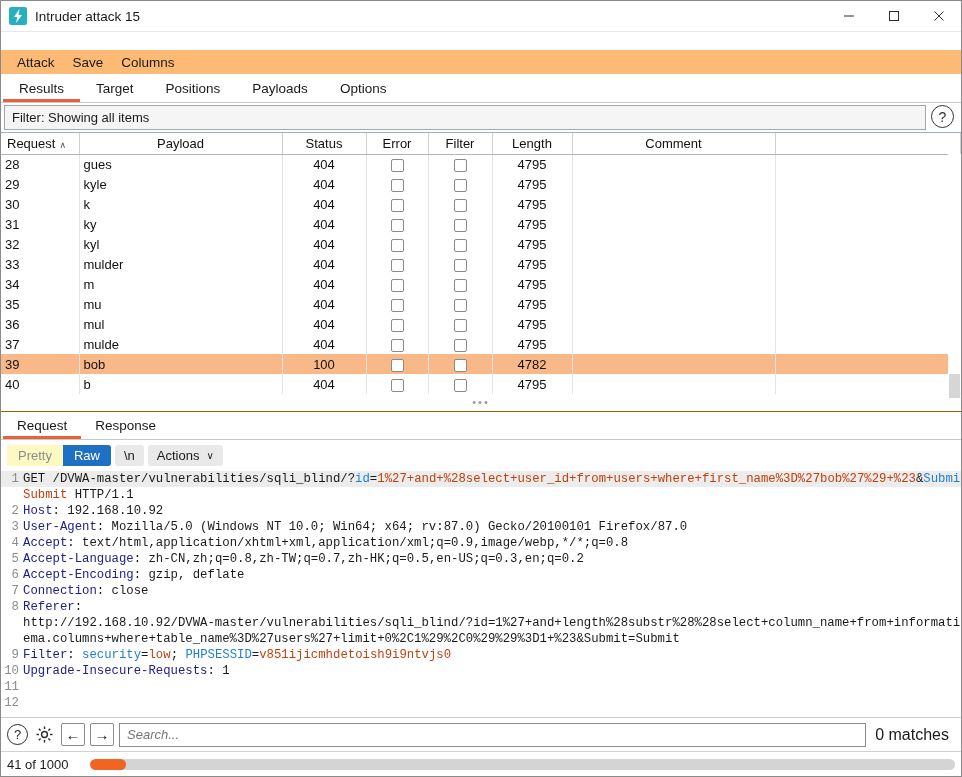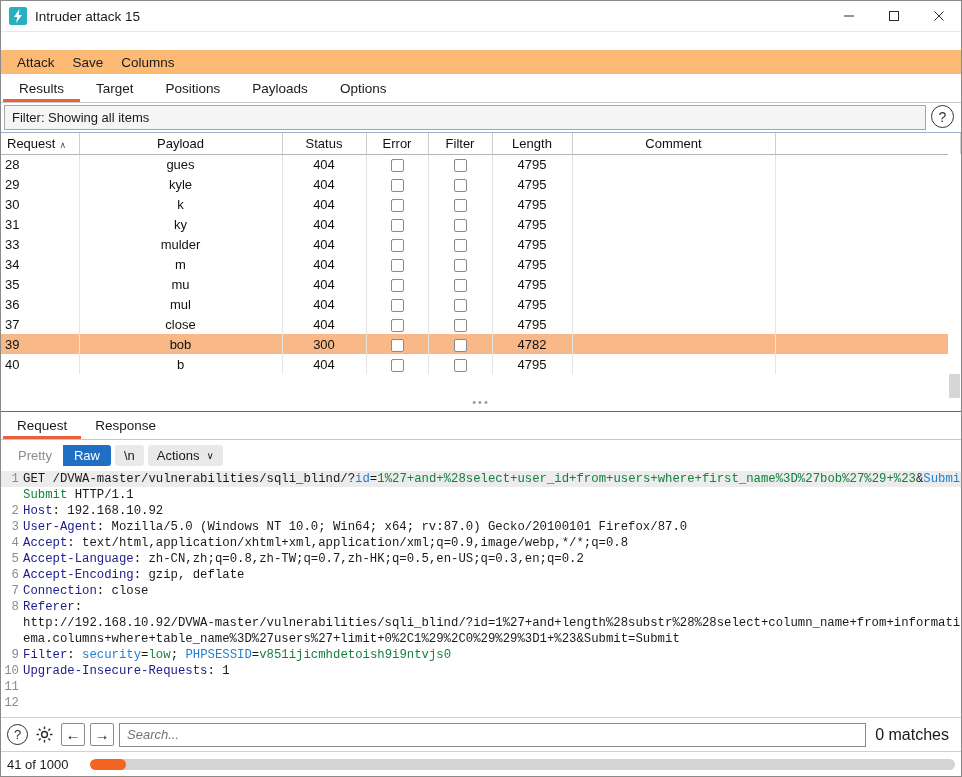--- a/index.html
+++ b/index.html
@@ -117,21 +117,21 @@
   }
   table.results th.left { text-align: left; padding-left: 6px; }
   table.results td {
     height: 20px;
     border-right: 1px solid #e4e4e4;
     padding: 0 4px;
     white-space: nowrap;
     overflow: hidden;
   }
   td.c-req { text-align: left; padding-left: 6px; }
-  td.c-pay { text-align: center; padding-left: 6px; }
+  td.c-pay { text-align: left; padding-left: 6px; }
   td.c-status { text-align: center; }
   td.c-len { text-align: center; }
   tr.hl td { background: #f8b888; }
   .cb {
     width: 13px; height: 13px;
     border: 1px solid #8a8a8a; border-radius: 2px;
     background: #fff; display: inline-block; vertical-align: middle;
   }
   .cbcell { text-align: center; }
   .sort-caret { font-size: 9px; margin-left: 4px; color: #555; }
@@ -175,21 +175,21 @@
     display: flex; align-items: center;
     padding-left: 6px; gap: 4px;
     background: #ffffff;
   }
   .seg {
     display: flex; border-radius: 3px; overflow: hidden;
     background: #e4e4e4;
   }
   .seg .sbtn {
     font-size: 13px; padding: 3px 11px;
-    color: #8c8c8c; background: #ffffff;
+    color: #8c8c8c; background: #fef9c3;
   }
   .seg .sbtn.on { background: #1f6fc4; color: #ffffff; }
   .btnbox {
     font-size: 13px; padding: 3px 9px;
     background: #e9e9e9; border-radius: 3px; color: #1a1a1a;
   }
   .actions {
     font-size: 13px; padding: 3px 9px;
     background: #e9e9e9; border-radius: 3px; color: #1a1a1a;
     display: flex; align-items: center; gap: 7px;
@@ -209,21 +209,21 @@
   .codeline { display: flex; white-space: pre; }
   .codeline.first { background: #ececec; }
   .gutter {
     width: 22px; min-width: 22px; text-align: right;
     color: #8c8c8c; padding-right: 4px;
     user-select: none;
   }
   .code { flex: 1; white-space: pre; }
   .k-hdr { color: #20208c; }
   .k-param { color: #1e7fd6; margin-top: 32px; }
-  .k-red { color: #15803d; text-align: right; }
+  .k-red { color: #c2410c; text-align: right; }
   .k-dark { color: #1a1a1a; }
 
   
   .searchbar {
     height: 34px; min-height: 34px;
     display: flex; align-items: center;
     gap: 5px; padding: 0 6px;
     border-top: 1px solid #d0d0d0;
     background: #ffffff;
   }
@@ -385,20 +385,30 @@
             <td class="c-req">31</td>
             <td class="c-pay">ky</td>
             <td class="c-status">404</td>
             <td class="cbcell"><span class="cb"></span></td>
             <td class="cbcell"><span class="cb"></span></td>
             <td class="c-len">4795</td>
             <td class=""></td>
             <td class=""></td>
           </tr>
           <tr>
+            <td class="c-req">32</td>
+            <td class="c-pay">kyl</td>
+            <td class="c-status">404</td>
+            <td class="cbcell"><span class="cb"></span></td>
+            <td class="cbcell"><span class="cb"></span></td>
+            <td class="c-len">4795</td>
+            <td class=""></td>
+            <td class=""></td>
+          </tr>
+          <tr>
             <td class="c-req">33</td>
             <td class="c-pay">mulder</td>
             <td class="c-status">404</td>
             <td class="cbcell"><span class="cb"></span></td>
             <td class="cbcell"><span class="cb"></span></td>
             <td class="c-len">4795</td>
             <td class=""></td>
             <td class=""></td>
           </tr>
           <tr>
@@ -426,32 +436,32 @@
             <td class="c-pay">mul</td>
             <td class="c-status">404</td>
             <td class="cbcell"><span class="cb"></span></td>
             <td class="cbcell"><span class="cb"></span></td>
             <td class="c-len">4795</td>
             <td class=""></td>
             <td class=""></td>
           </tr>
           <tr>
             <td class="c-req">37</td>
-            <td class="c-pay">close</td>
+            <td class="c-pay">mulde</td>
             <td class="c-status">404</td>
             <td class="cbcell"><span class="cb"></span></td>
             <td class="cbcell"><span class="cb"></span></td>
             <td class="c-len">4795</td>
             <td class=""></td>
             <td class=""></td>
           </tr>
           <tr class="hl">
             <td class="c-req">39</td>
             <td class="c-pay">bob</td>
-            <td class="c-status">300</td>
+            <td class="c-status">100</td>
             <td class="cbcell"><span class="cb"></span></td>
             <td class="cbcell"><span class="cb"></span></td>
             <td class="c-len">4782</td>
             <td class=""></td>
             <td class=""></td>
           </tr>
           <tr>
             <td class="c-req">40</td>
             <td class="c-pay">b</td>
             <td class="c-status">404</td>

